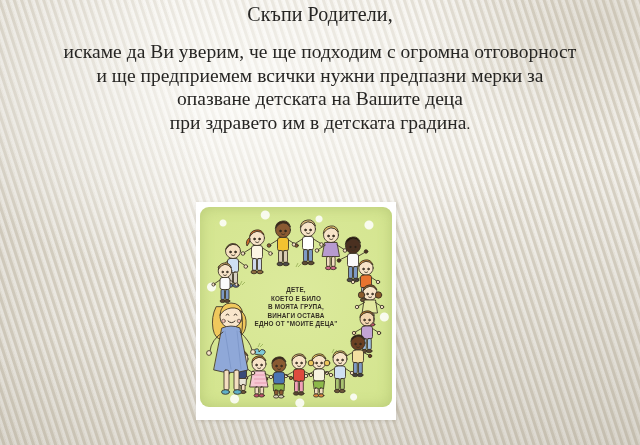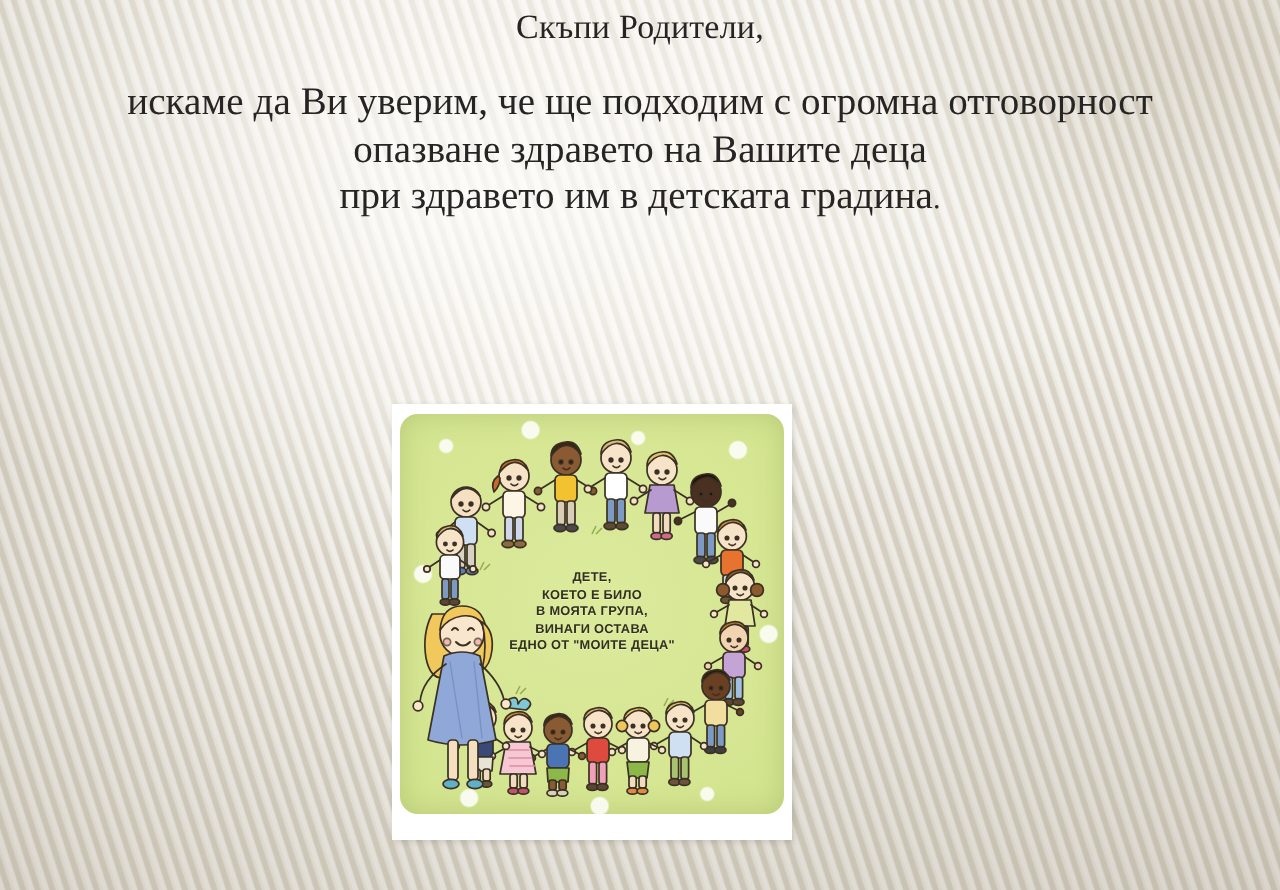--- a/index.html
+++ b/index.html
@@ -65,21 +65,21 @@
   #textblock {
     position: absolute;
     left: 0;
     top: 2px;
     width: 640px;
     text-align: center;
     color: #262523;
     z-index: 5;
   }
   .salutation {
-    font-size: 17px;
+    font-size: 20px;
     line-height: 24px;
     letter-spacing: 0.1px;
   }
   .body-lines {
     margin-top: 14px;
   }
   .body-line {
     font-size: 19.5px;
     line-height: 23.5px;
     letter-spacing: 0.05px;
@@ -163,21 +163,22 @@
 
   <div id="stripes"></div>
   <div id="vignette-light"></div>
   <div id="vignette-dark"></div>
   <div id="corner-shade-tr"></div>
 
   <div id="textblock">
     <div class="salutation">Скъпи Родители,</div>
     <div class="body-lines">
       <div class="body-line">искаме да Ви уверим, че ще подходим с огромна отговорност</div>
-      <div class="body-line">опазване здравето на Вашите деца</div>
+      <div class="body-line">и ще предприемем всички нужни предпазни мерки за</div>
+      <div class="body-line">опазване детската на Вашите деца</div>
       <div class="body-line"><span>при здравето им в детската градина</span><span class="final-period">.</span></div>
     </div>
   </div>
 
   <div id="picture-frame">
     <div id="picture-inner">
       <div id="paper"></div>
 
       <svg id="ring" viewBox="0 0 192 200" xmlns="http://www.w3.org/2000/svg">
         <defs>

